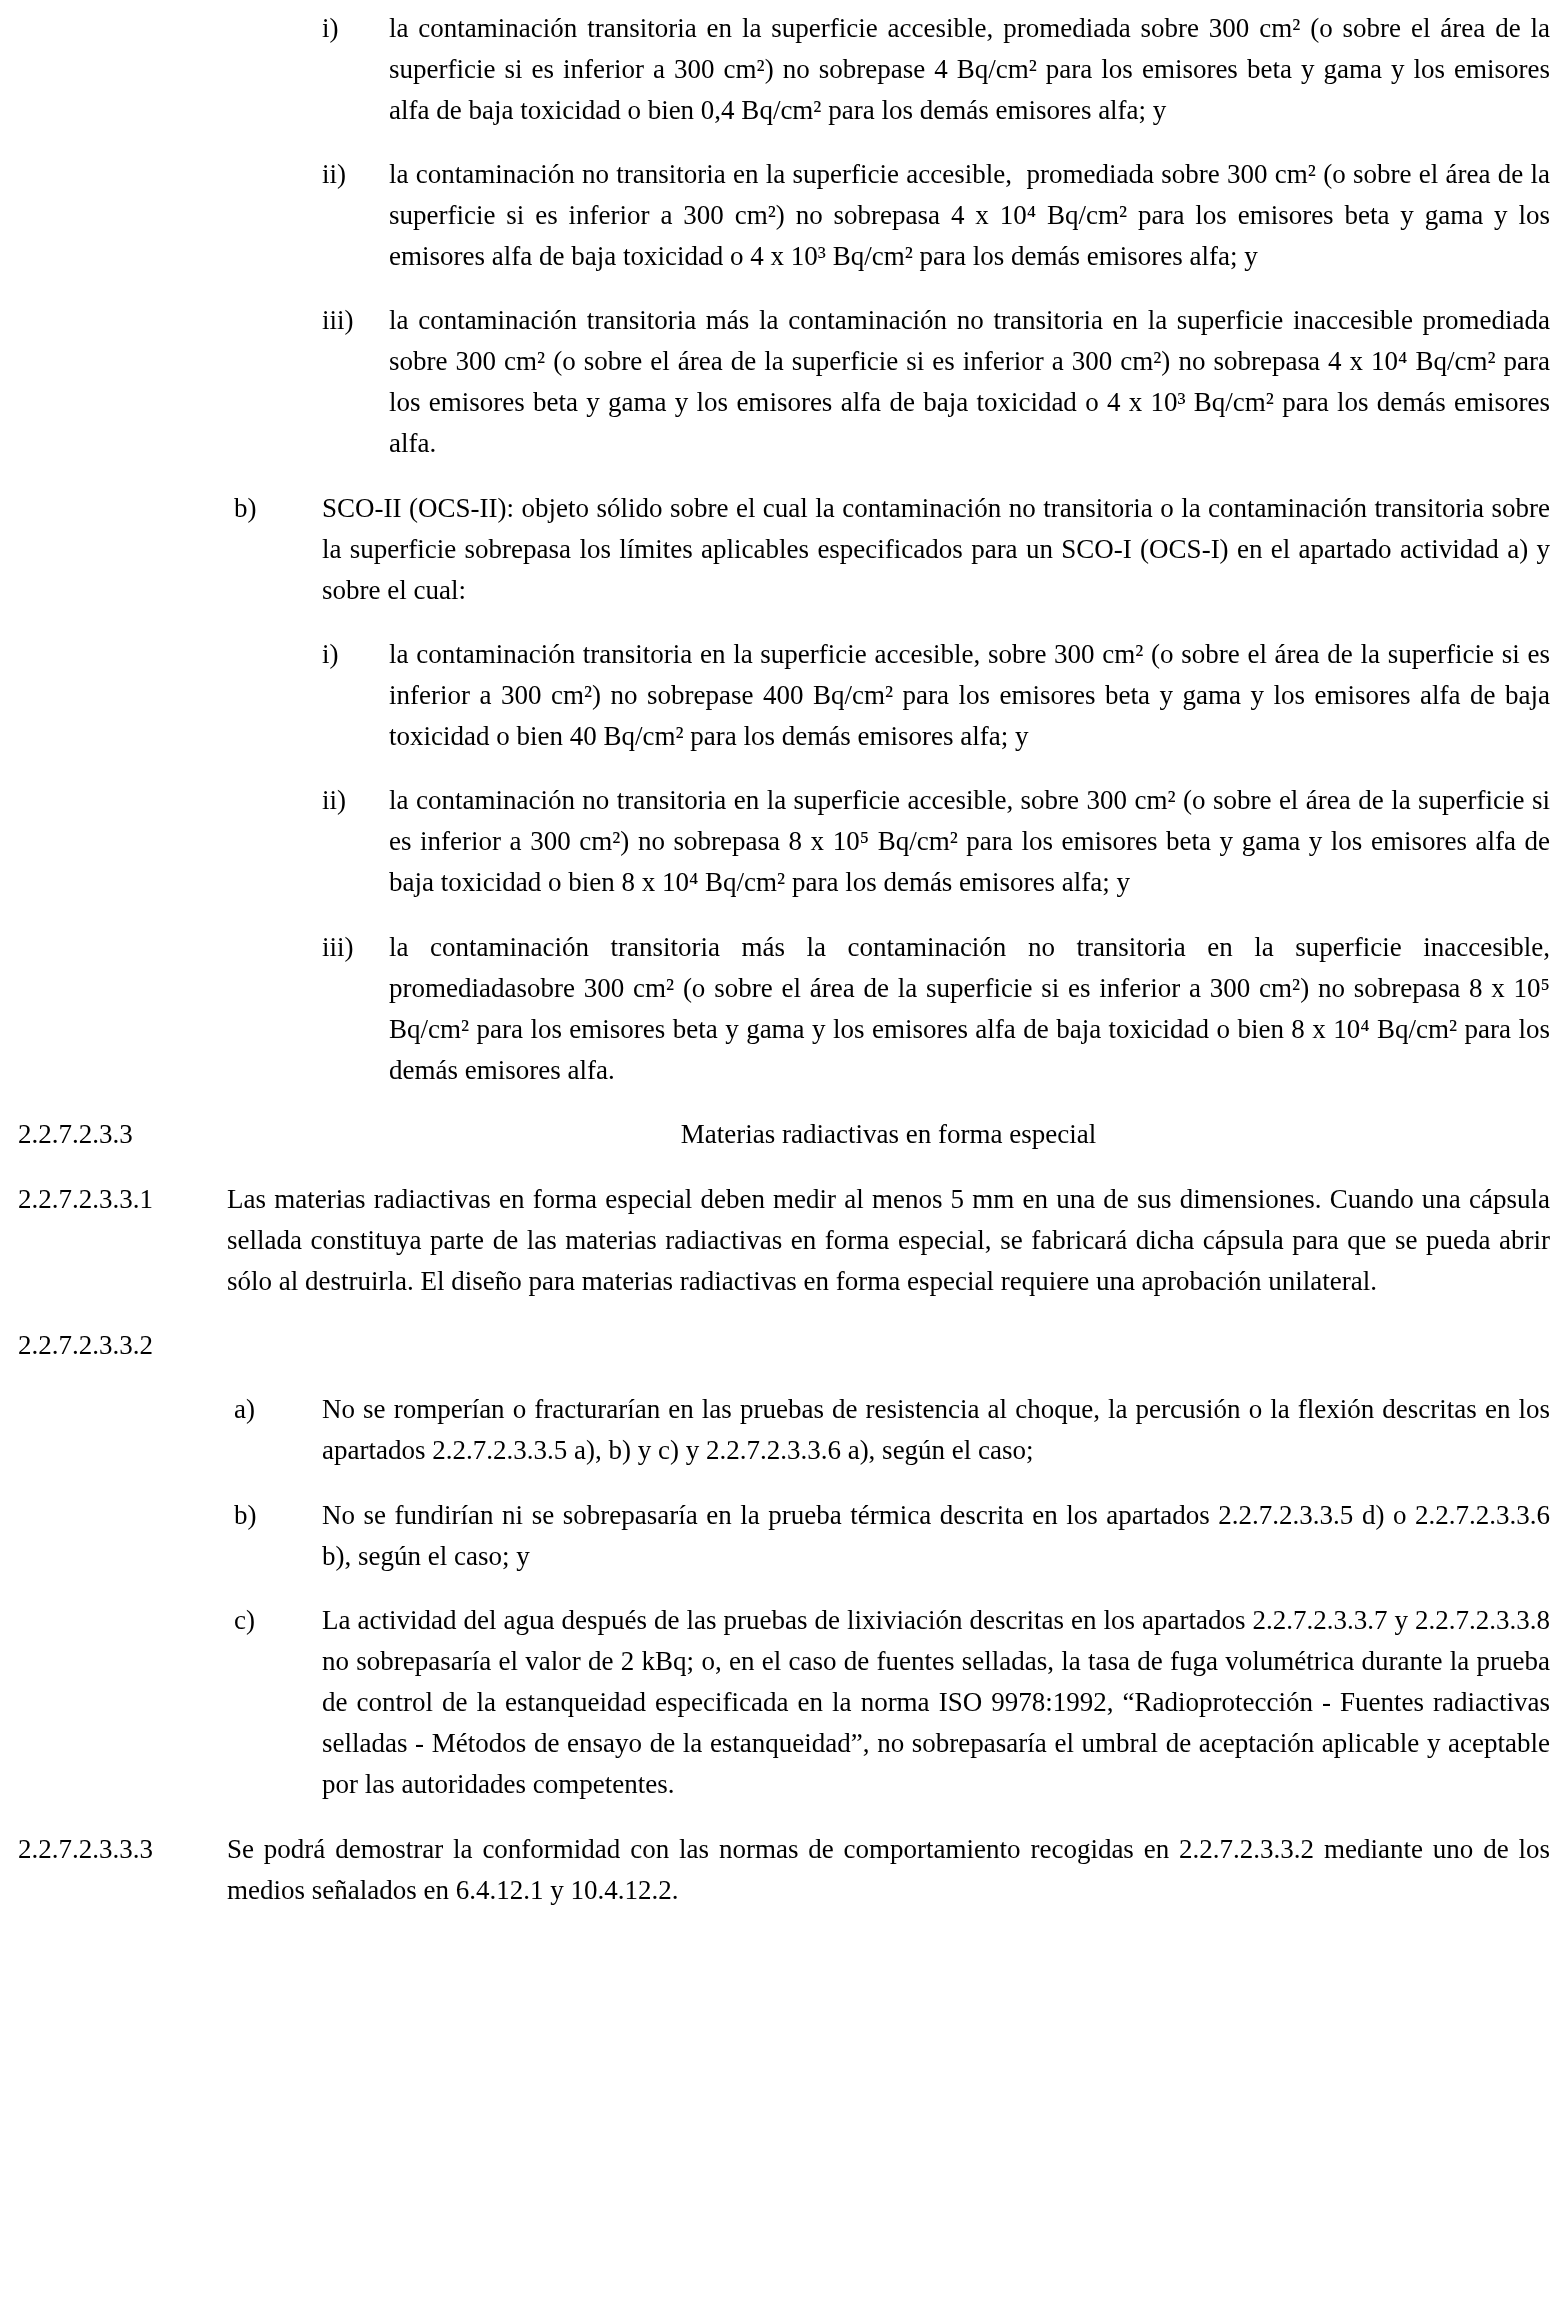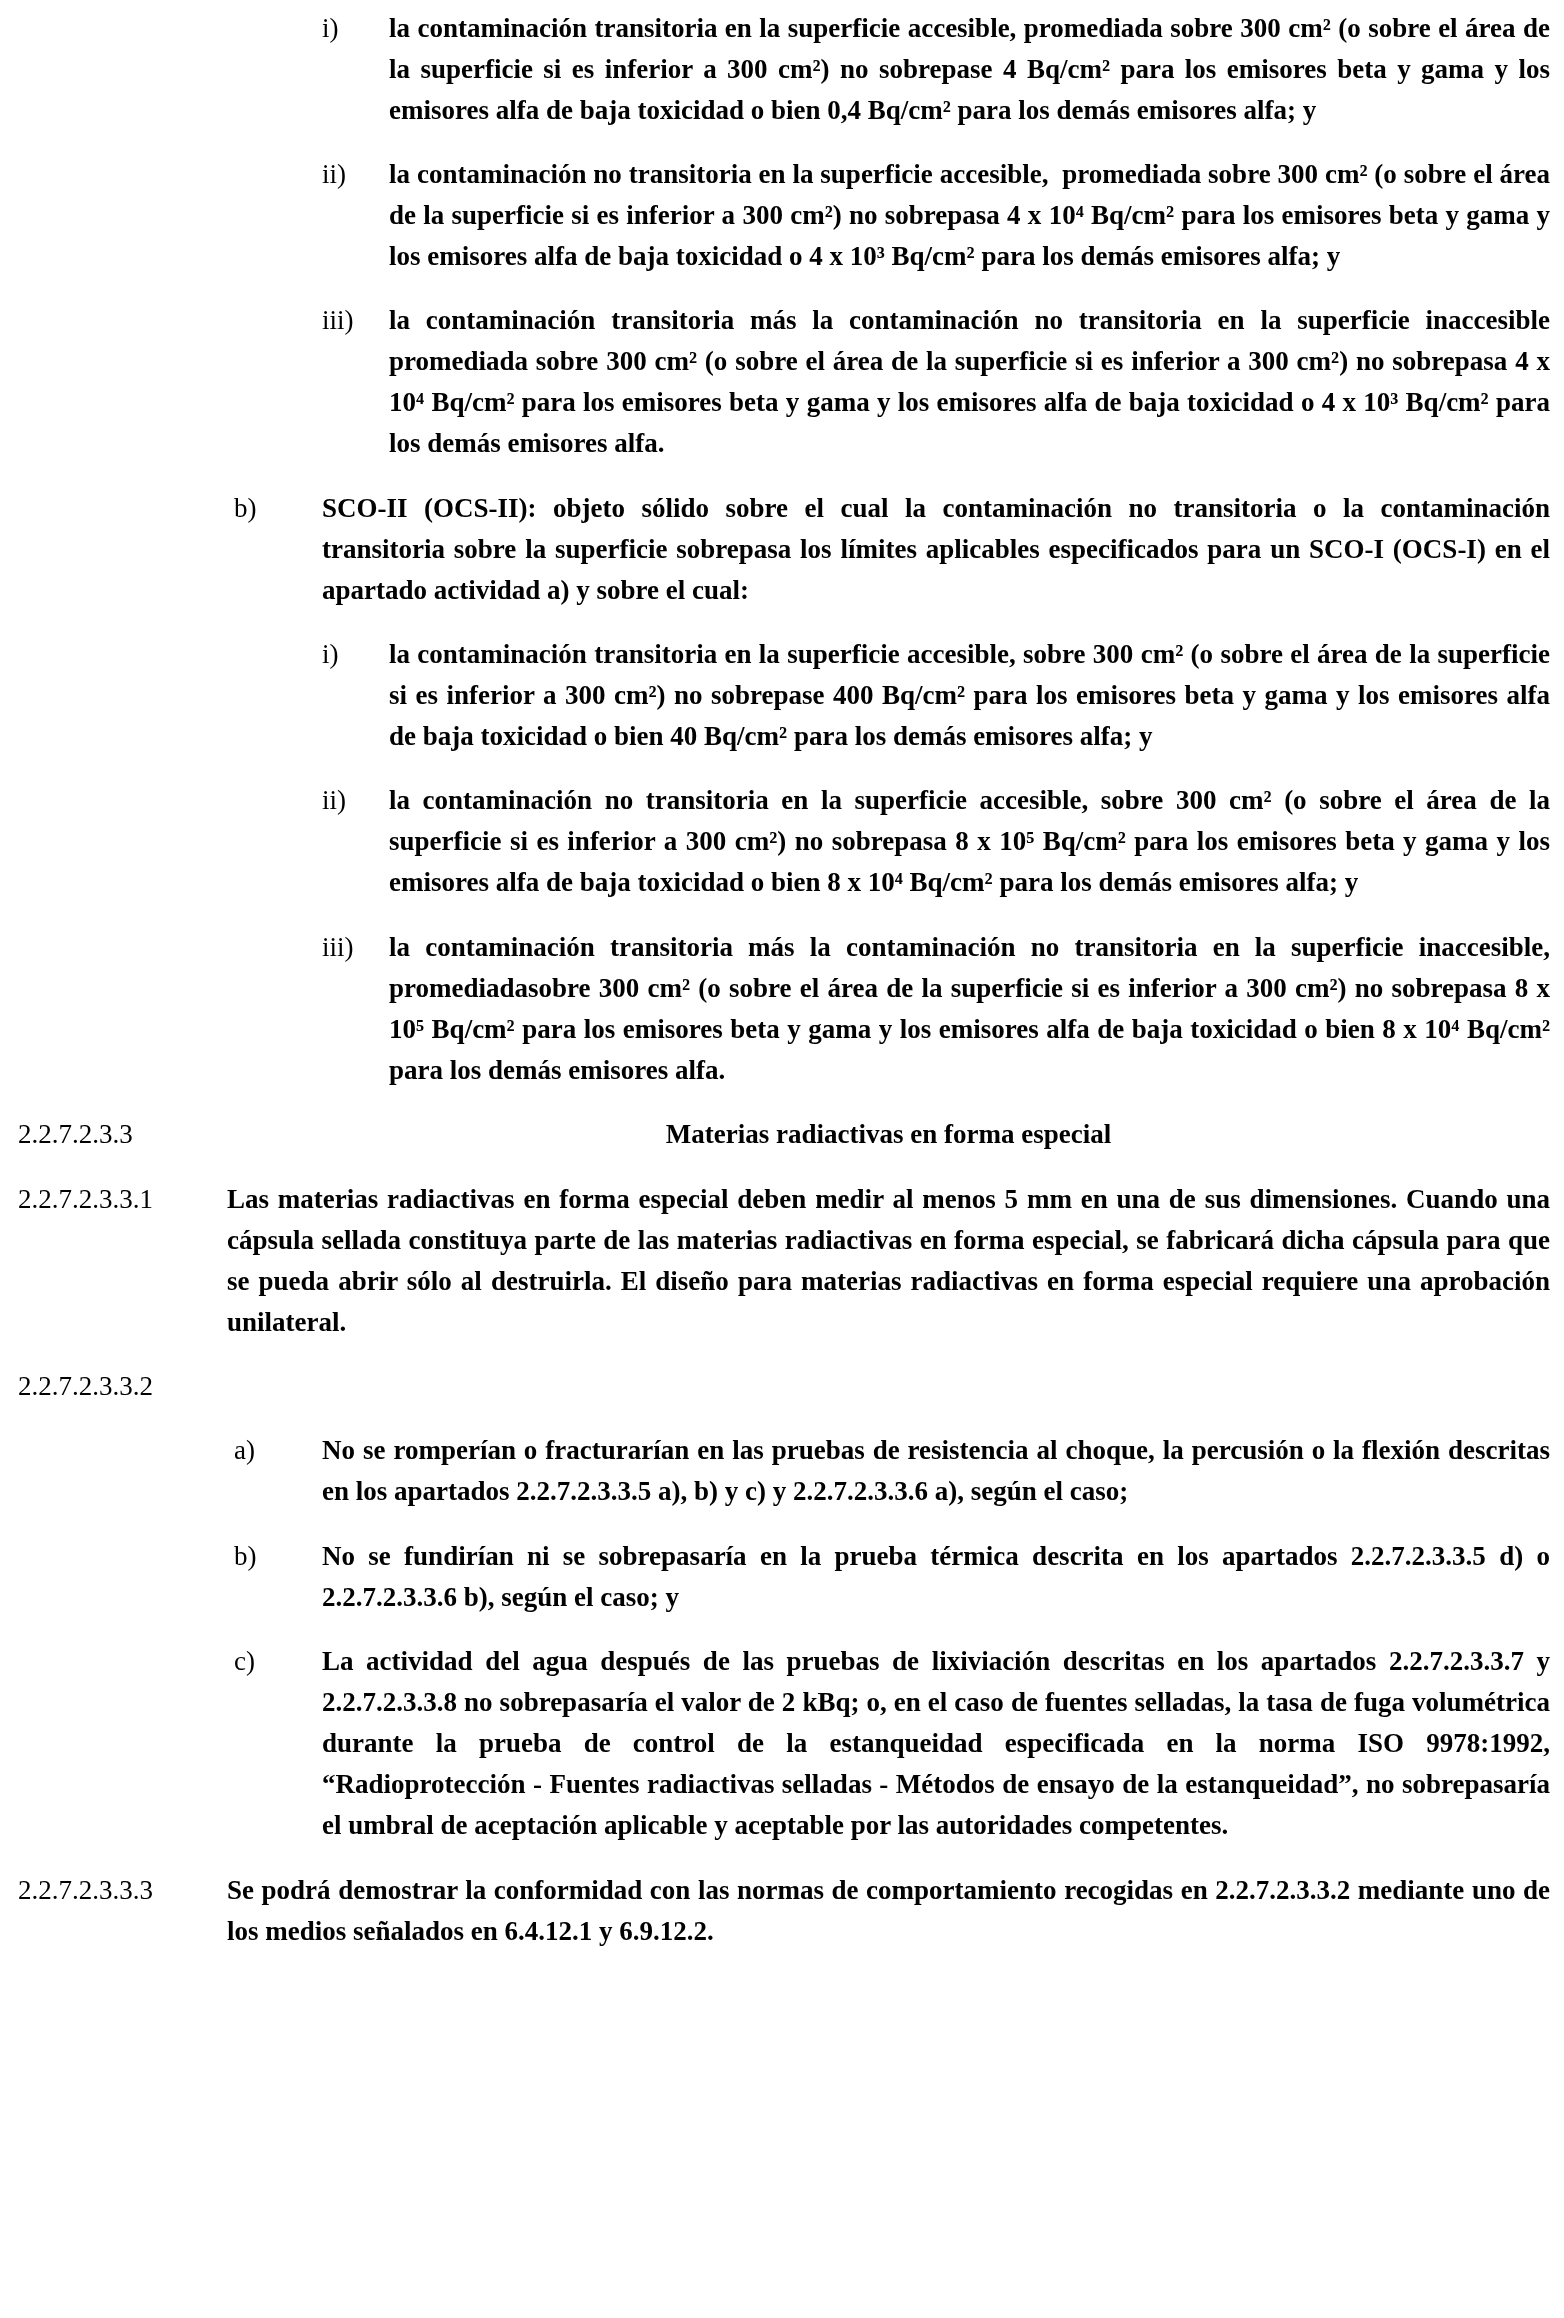--- a/index.html
+++ b/index.html
@@ -14,21 +14,21 @@
     font-size: 27px;
     line-height: 41px;
   }
   .block { display: flex; margin: 0 0 23.4px 0; }
   .block:last-child { margin-bottom: 0; margin-top: 24px; }
   .sec .num { flex: 0 0 227px; box-sizing: border-box; padding-left: 18px; white-space: nowrap; }
   .lvl1 { margin-left: 234px; }
   .lvl1 .marker { flex: 0 0 88px; }
   .lvl2 { margin-left: 322px; }
   .lvl2 .marker { flex: 0 0 67px; }
-  .txt { flex: 1 1 auto; text-align: justify; padding-right: 14px; font-weight: bold; }
+  .txt { flex: 1 1 auto; text-align: justify; padding-right: 14px; }
   .sec.single .txt { text-align: center; }
 </style>
 </head>
 <body>
 
 <div class="page">
 
   <div class="block lvl2">
     <div class="marker">i)</div>
     <div class="txt">la contaminación transitoria en la superficie accesible, promediada sobre 300 cm² (o sobre el área de la superficie si es inferior a 300 cm²) no sobrepase 4 Bq/cm² para los emisores beta y gama y los emisores alfa de baja toxicidad o bien 0,4 Bq/cm² para los demás emisores alfa; y</div>
@@ -88,17 +88,17 @@
     <div class="txt">No se fundirían ni se sobrepasaría en la prueba térmica descrita en los apartados 2.2.7.2.3.3.5 d) o 2.2.7.2.3.3.6 b), según el caso; y</div>
   </div>
 
   <div class="block lvl1">
     <div class="marker">c)</div>
     <div class="txt">La actividad del agua después de las pruebas de lixiviación descritas en los apartados 2.2.7.2.3.3.7 y 2.2.7.2.3.3.8 no sobrepasaría el valor de 2 kBq; o, en el caso de fuentes selladas, la tasa de fuga volumétrica durante la prueba de control de la estanqueidad especificada en la norma ISO 9978:1992, “Radioprotección - Fuentes radiactivas selladas - Métodos de ensayo de la estanqueidad”, no sobrepasaría el umbral de aceptación aplicable y aceptable por las autoridades competentes.</div>
   </div>
 
   <div class="block sec">
     <div class="num">2.2.7.2.3.3.3</div>
-    <div class="txt">Se podrá demostrar la conformidad con las normas de comportamiento recogidas en 2.2.7.2.3.3.2 mediante uno de los medios señalados en 6.4.12.1 y 6.9.12.2.</div>
+    <div class="txt">Se podrá demostrar la conformidad con las normas de comportamiento recogidas en 2.2.7.2.3.3.2 mediante uno de los medios señalados en 6.4.12.1 y 10.4.12.2.</div>
   </div>
 
 </div>
 
 
 </body></html>

